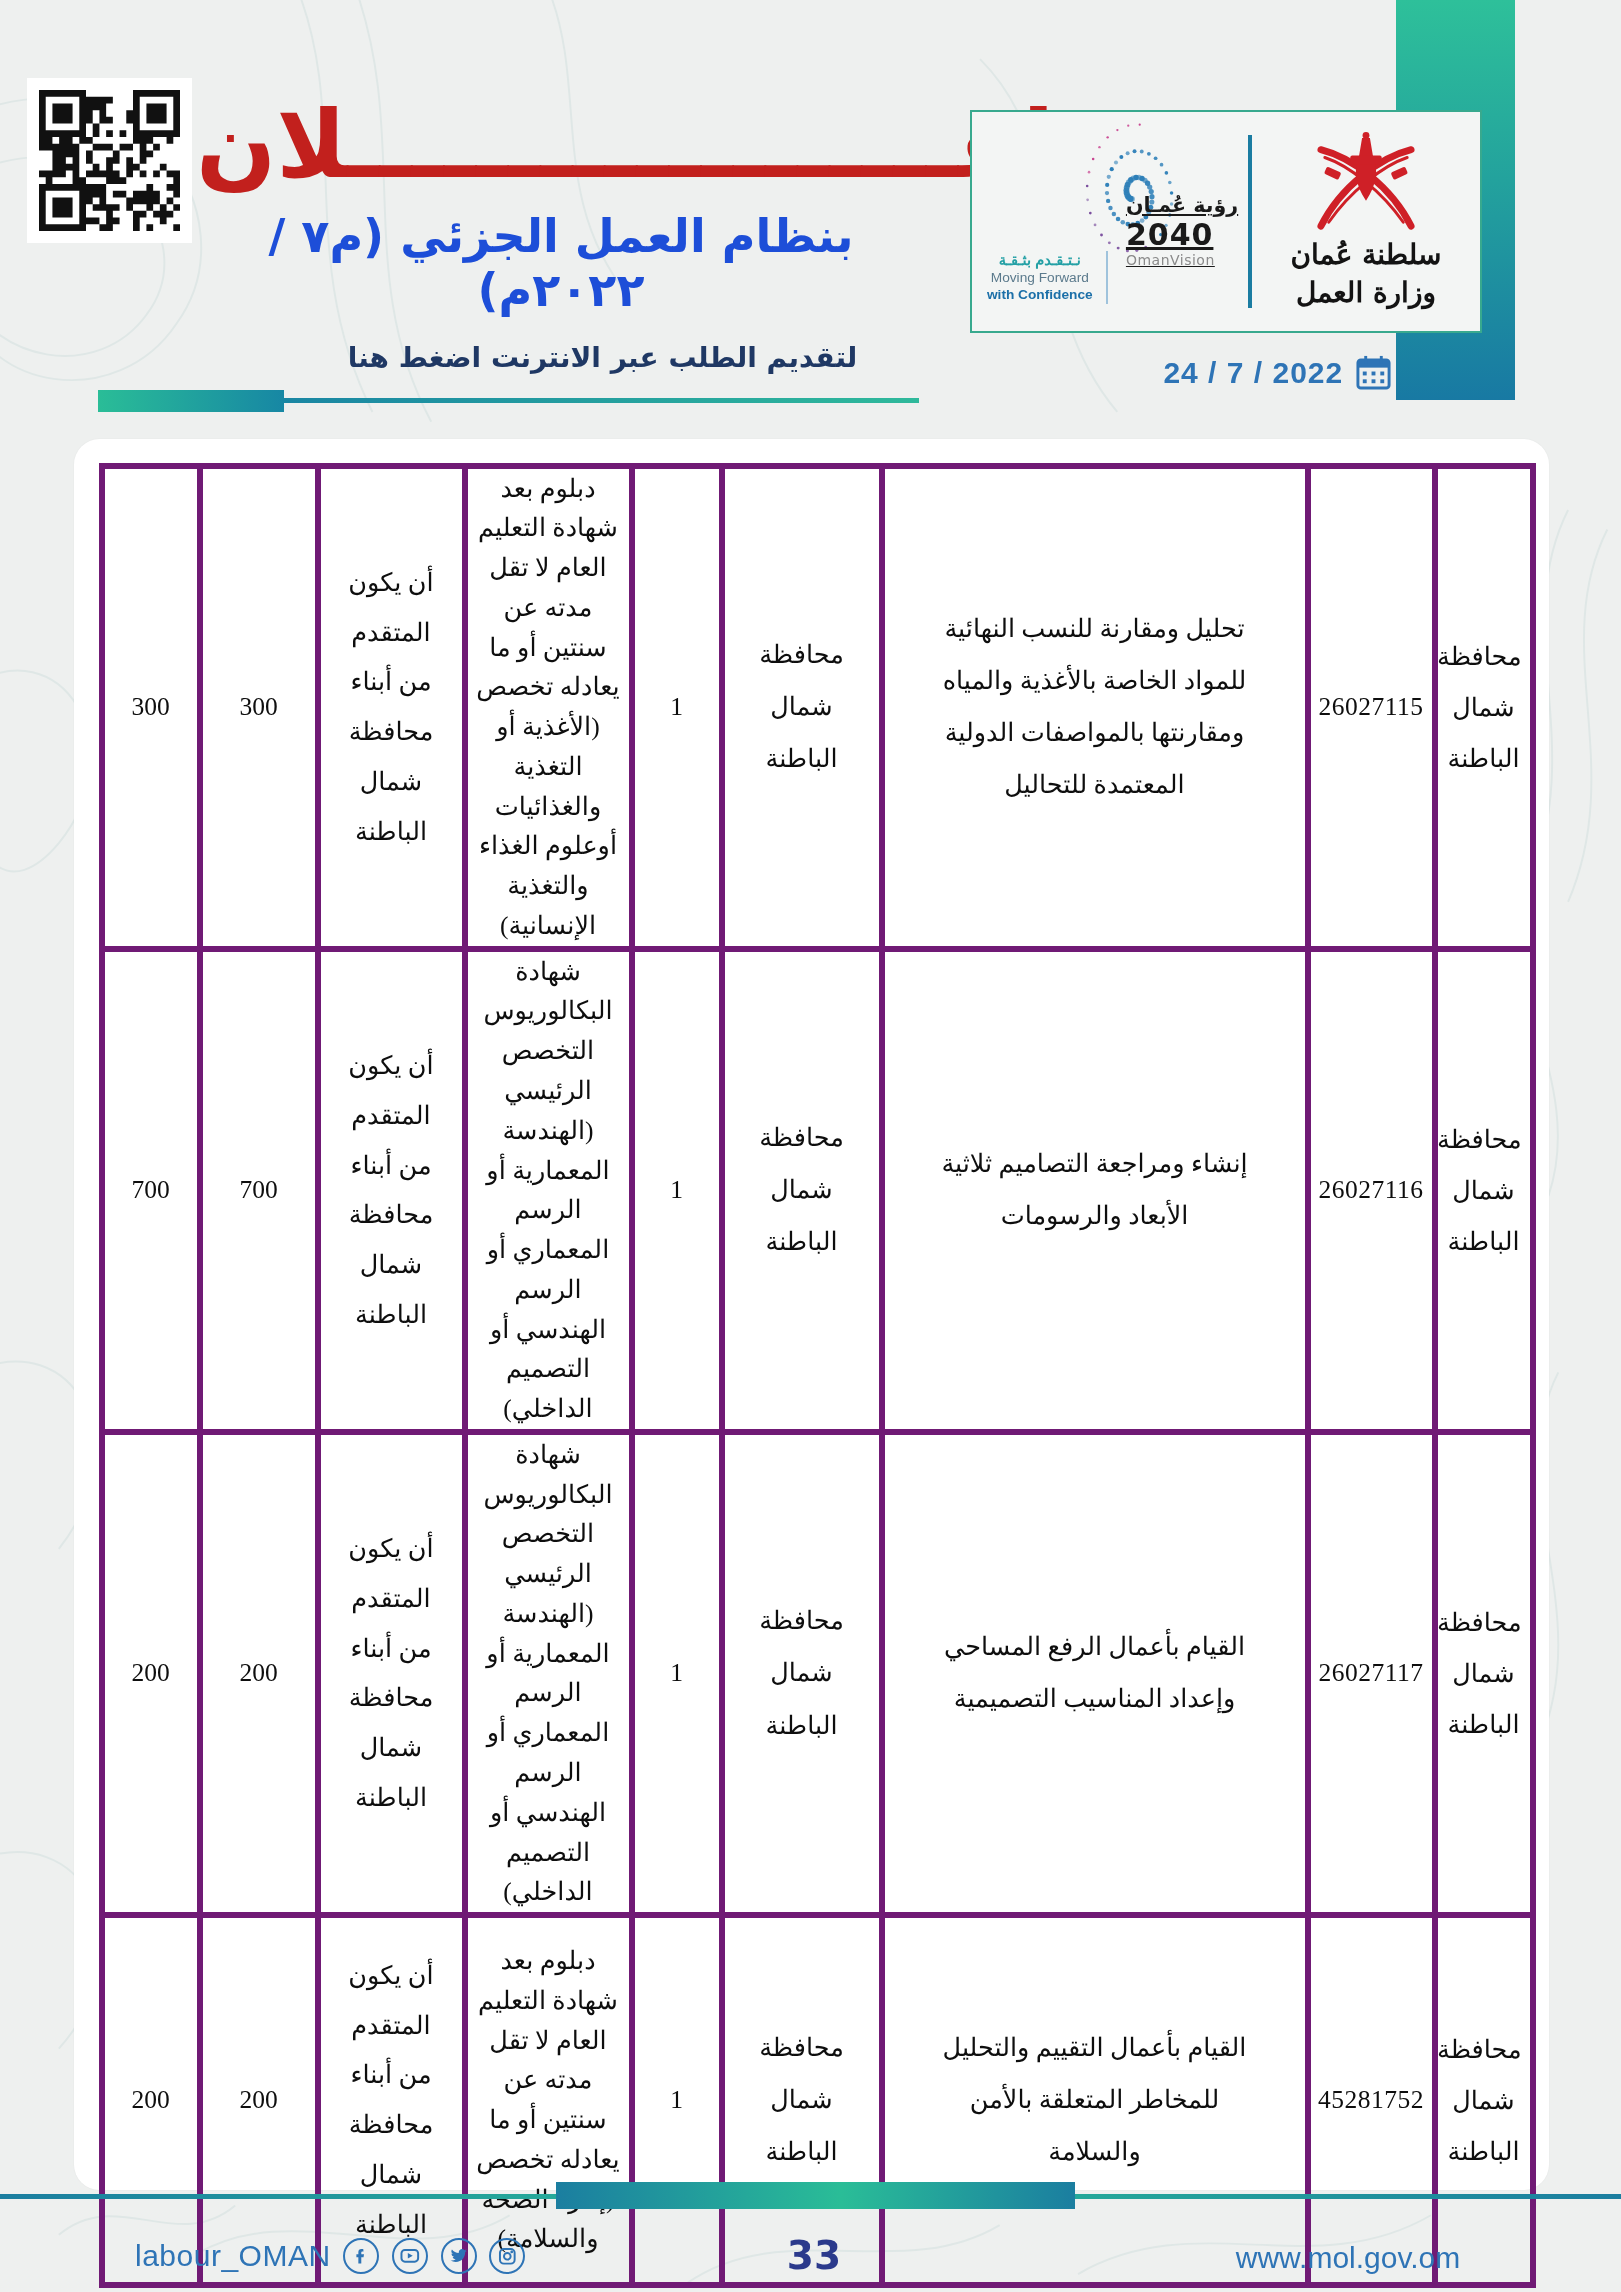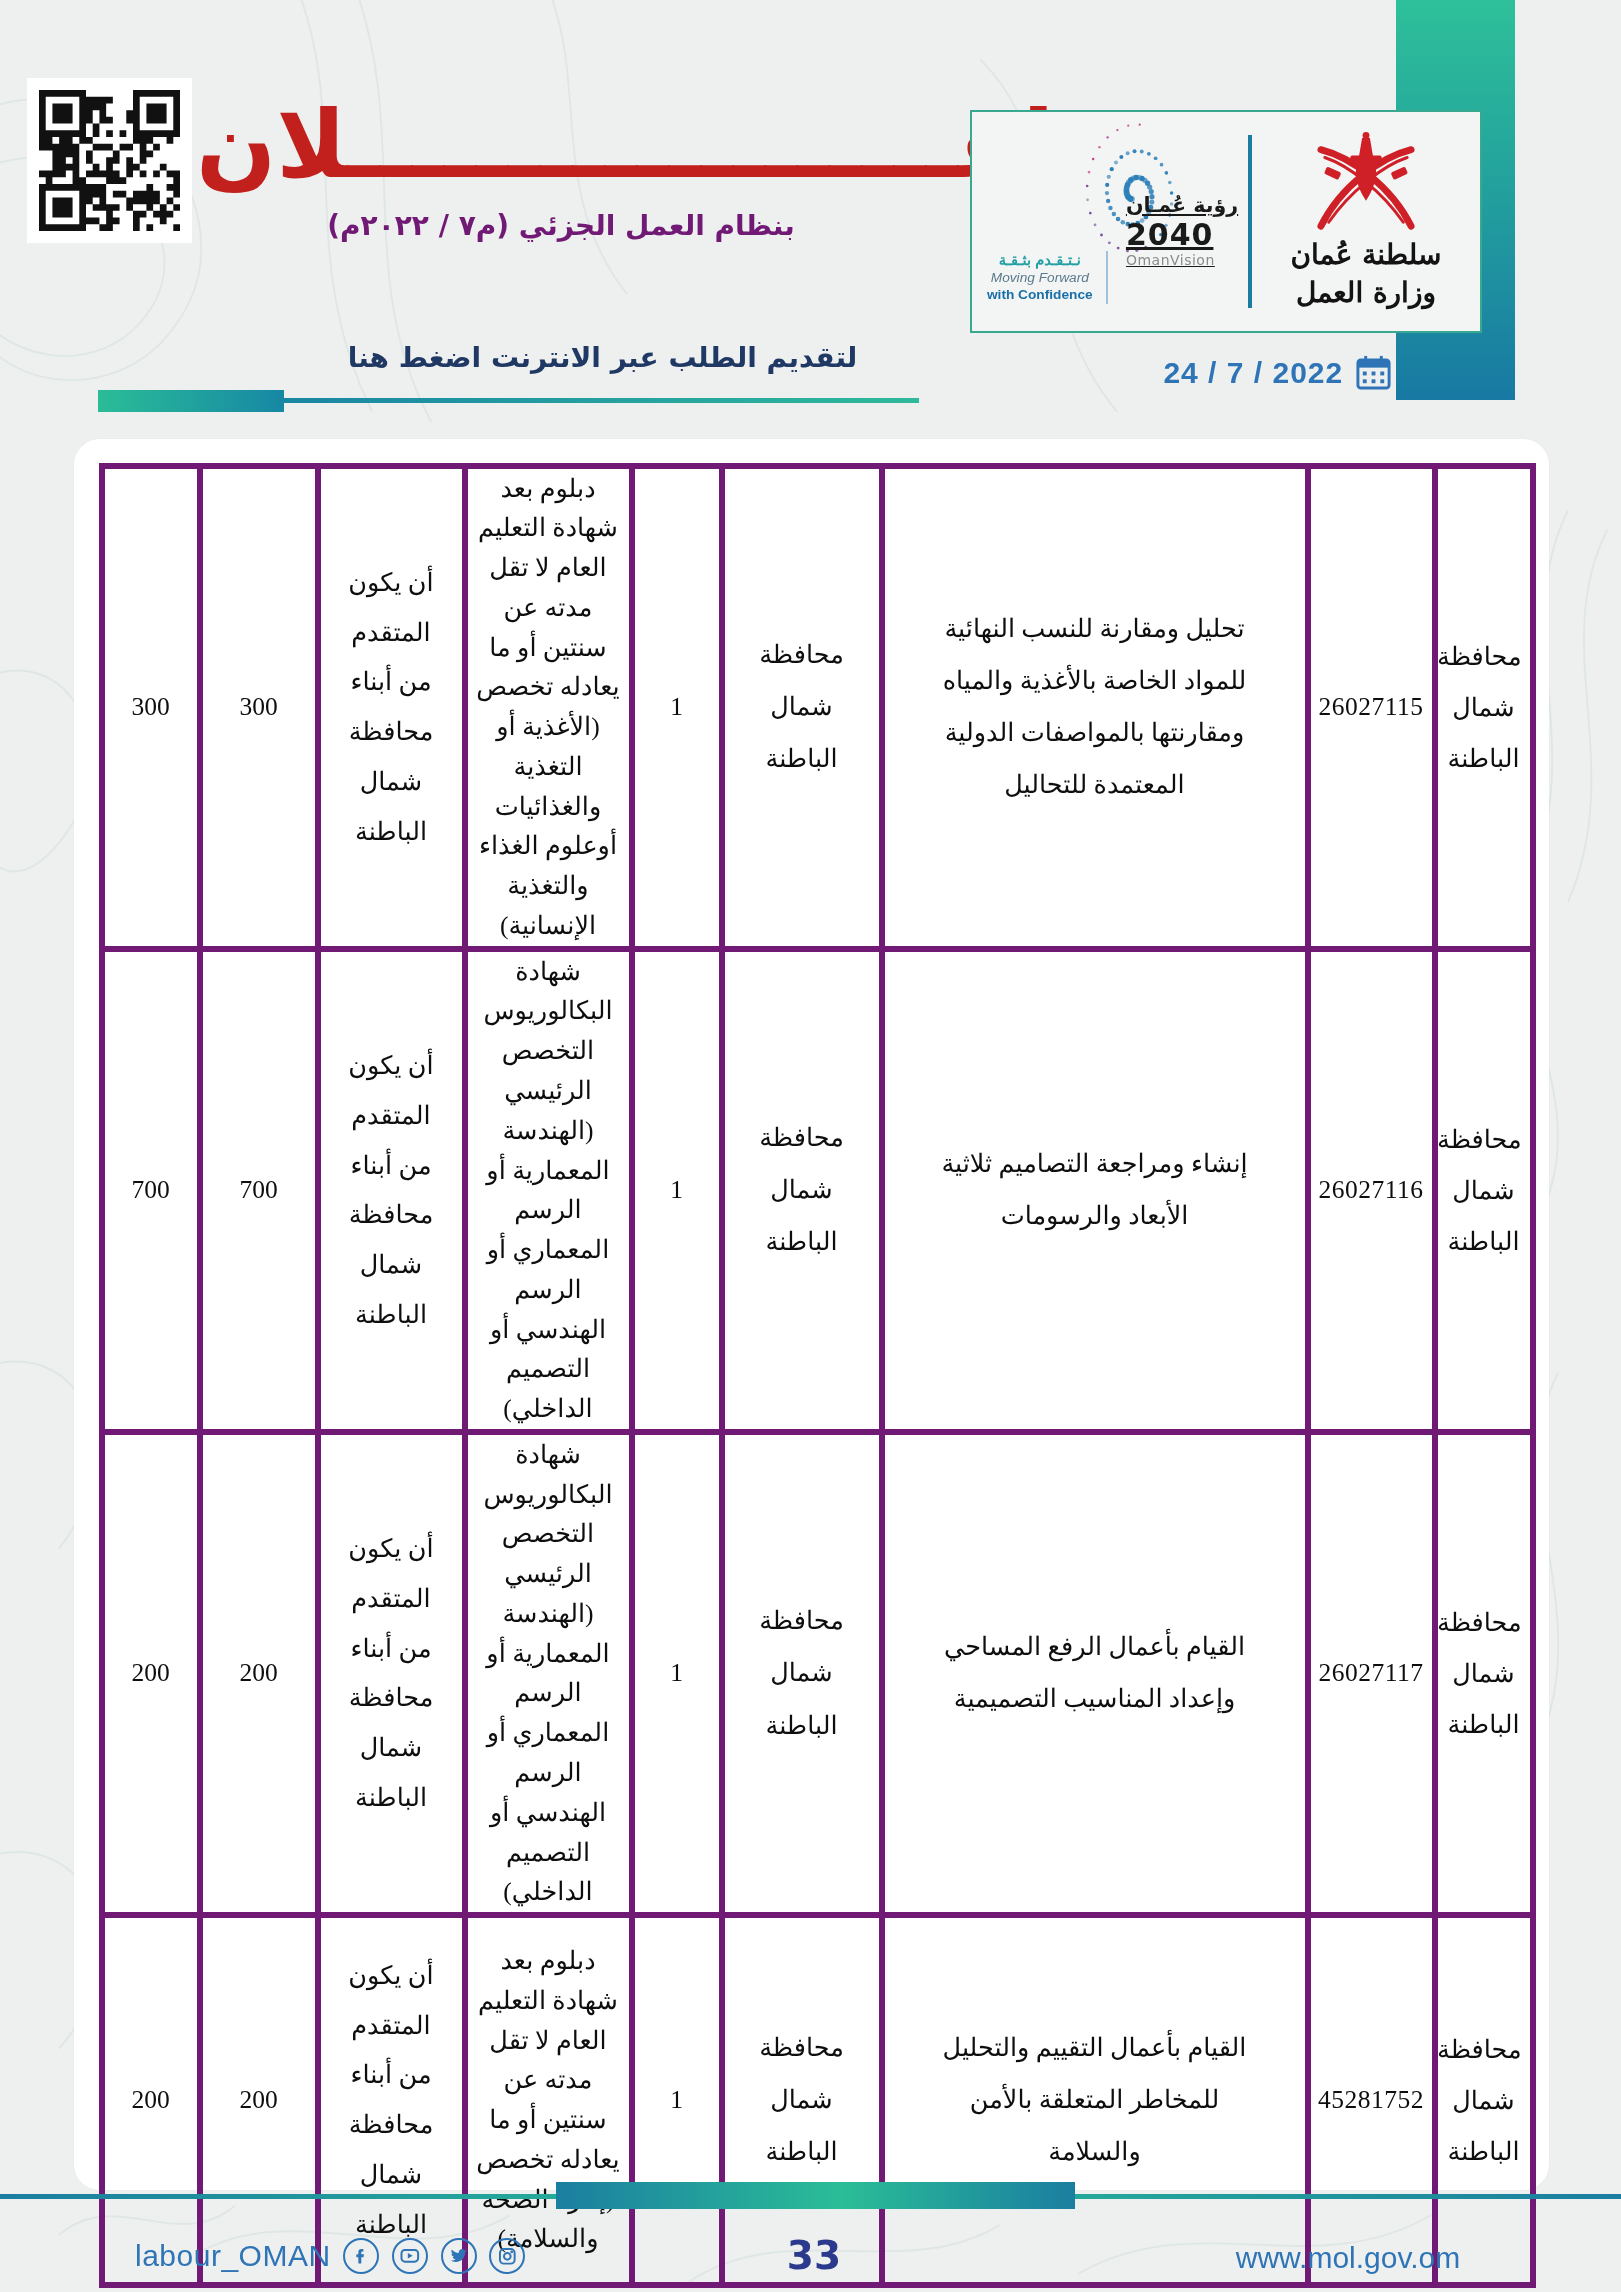--- a/index.html
+++ b/index.html
@@ -22,21 +22,21 @@
     background:#ffffff;display:flex;align-items:center;justify-content:center;
   }
 
   
   .title-block{position:absolute;left:196px;top:86px;width:730px;text-align:center;}
   .main-title{
     margin:0;color:#c2201d;font-size:94px;line-height:1.25;font-weight:bold;
     font-family:"DejaVu Sans", sans-serif; white-space:nowrap;
   }
   .sub-title{
-    margin:5.9px 0 0 0;color:#701a75;font-size:28px;font-weight:bold;
+    margin:5.9px 0 0 0;color:#1d4ed8;font-size:46px;font-weight:bold;
     font-family:"DejaVu Sans", sans-serif;
   }
   .apply-link{
     position:absolute;left:284px;top:341px;width:637px;text-align:center;
     color:#1f3864;font-size:28px;font-weight:bold;cursor:pointer;
     font-family:"DejaVu Sans", sans-serif;
   }
   .accent-bar-left{
     position:absolute;left:98px;top:390px;width:186px;height:21.6px;
     background:linear-gradient(90deg,#2abd97 0%,#1787a4 100%);
@@ -66,21 +66,21 @@
   .emblem{margin-bottom:2px;}
   .ministry-line{
     color:#131313;font-size:28px;font-weight:bold;line-height:1.35;text-align:right;
     font-family:"DejaVu Serif", serif;
   }
   .tagline{
     position:absolute;left:9.8px;bottom:27.4px;width:116px;text-align:center;line-height:1.25;
     border-right:2.9px solid #9fc3dc;padding-right:7.8px;
   }
   .tagline-ar{color:#23a0a5;font-size:14.7px;font-weight:bold;}
-  .tagline-en1{color:#5b7a8c;font-size:13.7px;font-style:italic;}
+  .tagline-en1{color:#5b7a8c;font-size:13.7px;}
   .tagline-en2{color:#1b6fa8;font-size:13.7px;font-weight:bold;}
   .vision-name{
     position:absolute;right:9.8px;bottom:63px;text-align:left;color:#1a1a1a;
     font-family:"DejaVu Sans", sans-serif;
     text-decoration:underline;
   }
   .vision-name .vn{font-size:20.6px;font-weight:bold;}
   .vision-name .vy{font-size:30px;font-weight:bold;letter-spacing:1px;}
   .vision-name .vb{font-size:14px;color:#8a8a8a;letter-spacing:0.5px;}
   .swirl{position:absolute;left:84px;top:5.9px;}

